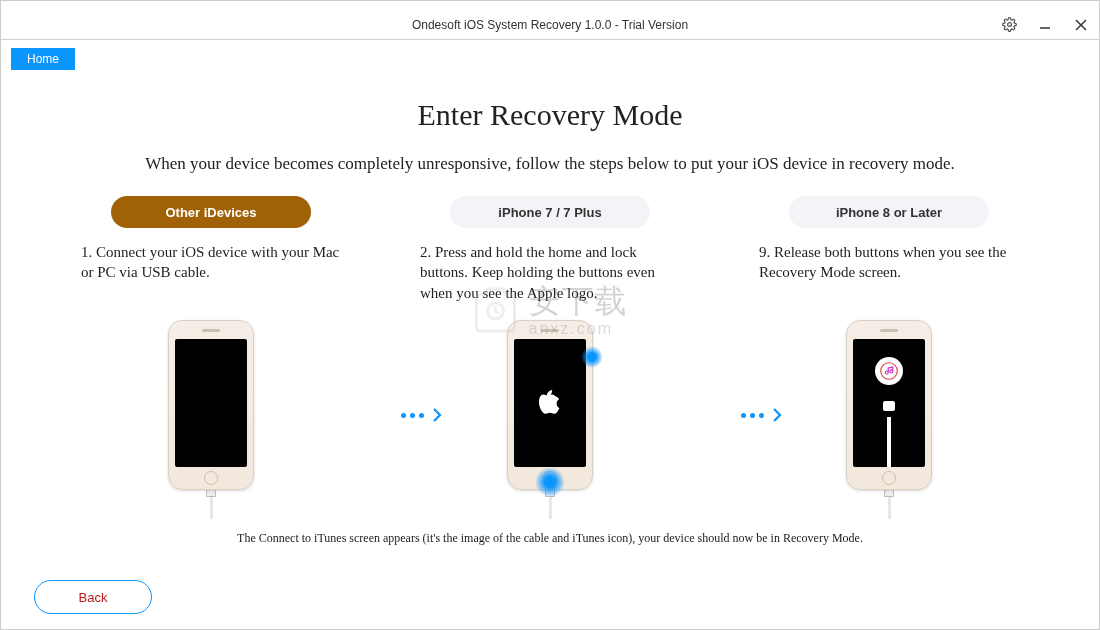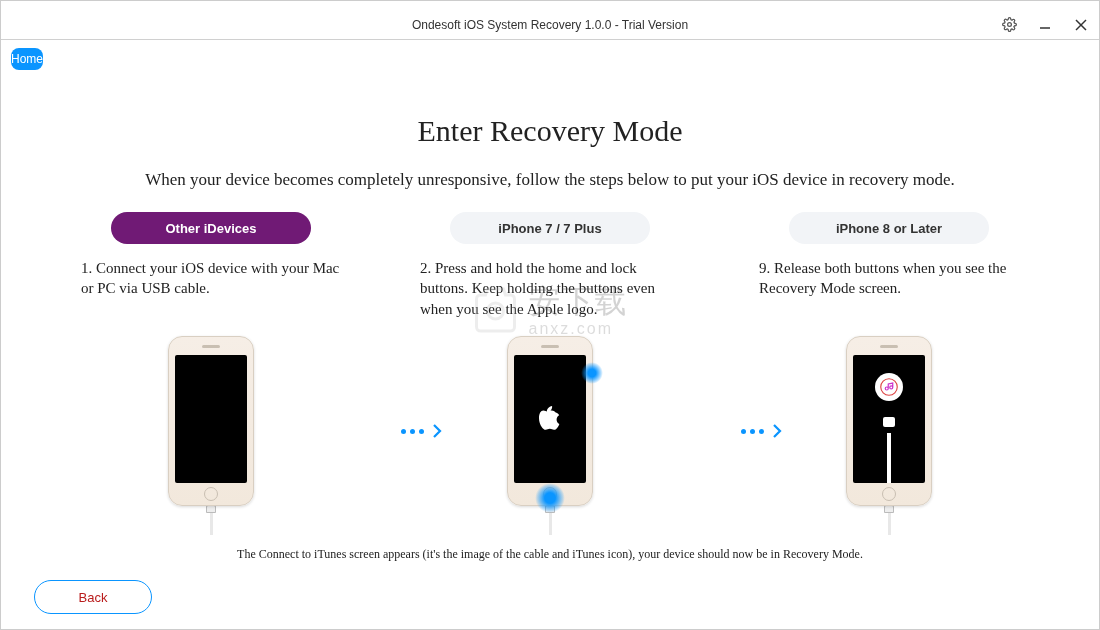--- a/index.html
+++ b/index.html
@@ -36,26 +36,26 @@
     .titlebar-controls > div {
       width: 36px;
       height: 30px;
       display: flex;
       align-items: center;
       justify-content: center;
       cursor: pointer;
       color: #555;
     }
     .home-btn {
-      margin: 8px 0 16px 10px;
+      margin: 8px 0 0 10px;
       background: #0a95ff;
       color: #fff;
       font-size: 12px;
-      padding: 4px 0;
-      border-radius: 8px;
+      padding: 4px 16px;
+      border-radius: 0;
       display: inline-block;
       cursor: pointer;
     }
     .main {
       padding: 10px 60px 0;
       text-align: center;
     }
     .page-title {
       font-family: "Times New Roman", Georgia, serif;
       font-size: 30px;
@@ -87,21 +87,21 @@
       border-radius: 16px;
       display: flex;
       align-items: center;
       justify-content: center;
       font-size: 13px;
       font-weight: 600;
       cursor: pointer;
       margin-bottom: 14px;
     }
     .device-pill.active {
-      background: #701a75;
+      background: #a16207;
       color: #fff;
     }
     .device-pill.inactive {
       background: #f2f4f7;
       color: #333;
     }
     .step-text {
       font-family: Liberation Serif, serif;
       font-size: 15px;
       color: #222;

